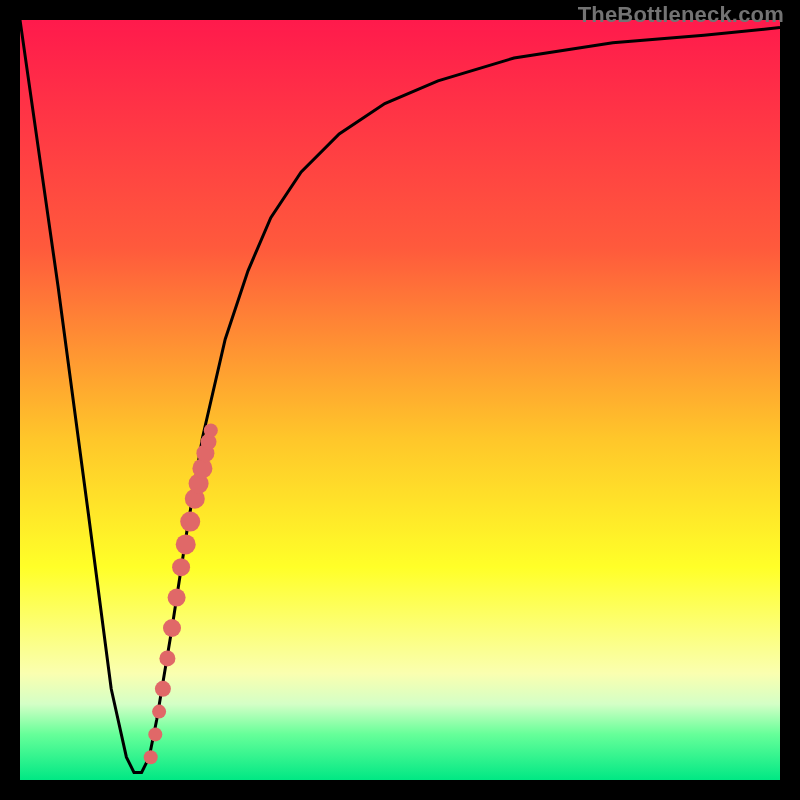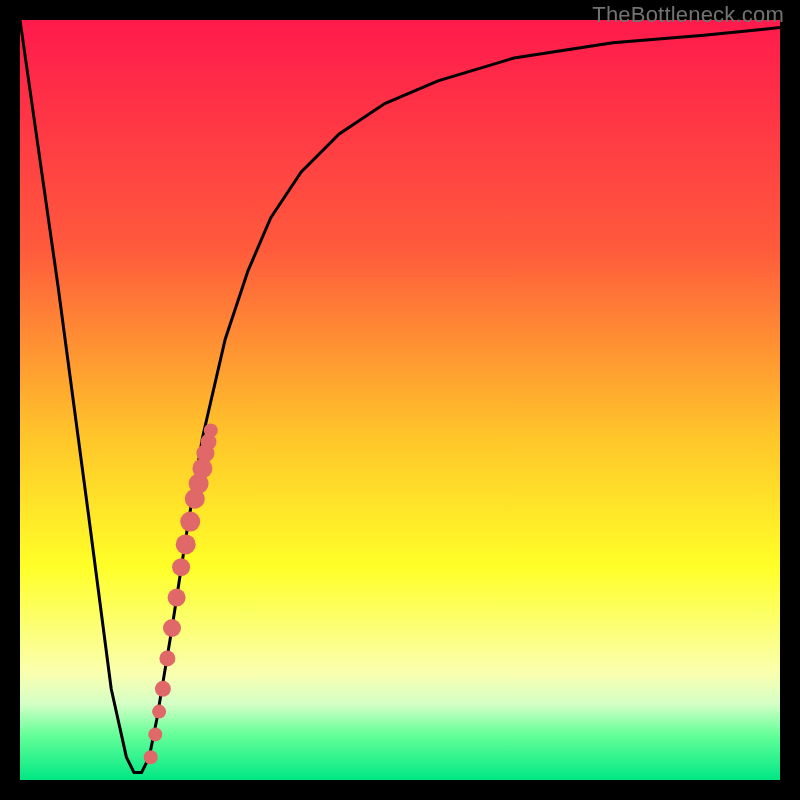--- a/index.html
+++ b/index.html
@@ -24,21 +24,21 @@
     left: 20px;
     width: 760px;
     height: 760px;
   }
   .watermark {
     position: absolute;
     top: 2px;
     right: 16px;
     color: #737373;
     font-size: 22px;
-    font-weight: 400;
+    font-weight: 700;
     letter-spacing: 0.2px;
   }
 </style>
 </head>
 <body>
 
 <div class="frame">
 
   <svg class="plot" viewBox="0 0 760 760">
     <defs>

